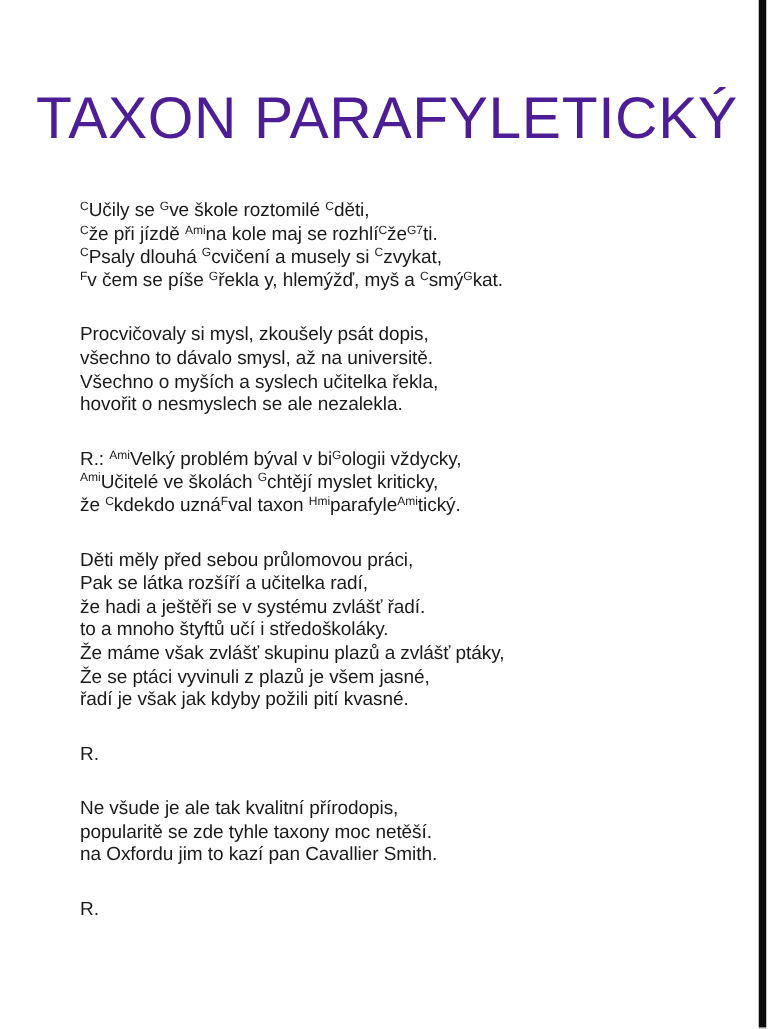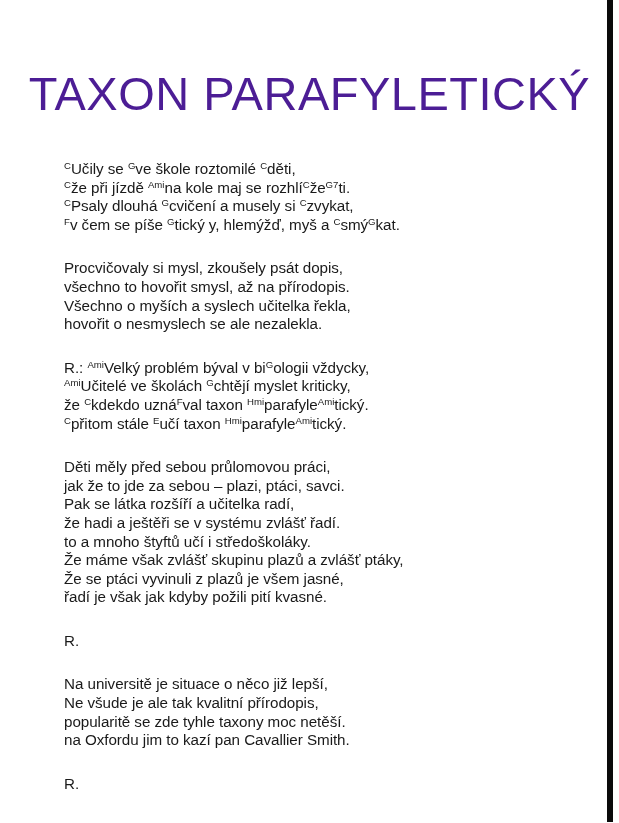--- a/index.html
+++ b/index.html
@@ -87,49 +87,46 @@
 
 <div class="page">
 
   <h1 class="doc-title">TAXON PARAFYLETICKÝ</h1>
 
   <div class="lyrics">
       <div class="stanza">
         <div class="line"><span class="chord">C</span><span>Učily se </span><span class="chord">G</span><span>ve škole roztomilé </span><span class="chord">C</span><span>děti,</span></div>
         <div class="line"><span class="chord">C</span><span>že při jízdě </span><span class="chord">Ami</span><span>na kole maj se rozhlí</span><span class="chord">C</span><span>že</span><span class="chord">G7</span><span>ti.</span></div>
         <div class="line"><span class="chord">C</span><span>Psaly dlouhá </span><span class="chord">G</span><span>cvičení a musely si </span><span class="chord">C</span><span>zvykat,</span></div>
-        <div class="line"><span class="chord">F</span><span>v čem se píše </span><span class="chord">G</span><span>tický y, hlemýžď, myš a </span><span class="chord">C</span><span>smý</span><span class="chord">G</span><span>kat.</span></div>
+        <div class="line"><span class="chord">F</span><span>v čem se píše </span><span class="chord">G</span><span>řekla y, hlemýžď, myš a </span><span class="chord">C</span><span>smý</span><span class="chord">G</span><span>kat.</span></div>
       </div>
       <div class="stanza">
         <div class="line"><span>Procvičovaly si mysl, zkoušely psát dopis,</span></div>
-        <div class="line"><span>všechno to hovořit smysl, až na přírodopis.</span></div>
+        <div class="line"><span>všechno to dávalo smysl, až na universitě.</span></div>
         <div class="line"><span>Všechno o myších a syslech učitelka řekla,</span></div>
         <div class="line"><span>hovořit o nesmyslech se ale nezalekla.</span></div>
       </div>
       <div class="stanza">
         <div class="line"><span>R.: </span><span class="chord">Ami</span><span>Velký problém býval v bi</span><span class="chord">G</span><span>ologii vždycky,</span></div>
         <div class="line"><span class="chord">Ami</span><span>Učitelé ve školách </span><span class="chord">G</span><span>chtějí myslet kriticky,</span></div>
         <div class="line"><span>že </span><span class="chord">C</span><span>kdekdo uzná</span><span class="chord">F</span><span>val taxon </span><span class="chord">Hmi</span><span>parafyle</span><span class="chord">Ami</span><span>tický.</span></div>
-        <div class="line"><span class="chord">C</span><span>přitom stále </span><span class="chord">E</span><span>učí taxon </span><span class="chord">Hmi</span><span>parafyle</span><span class="chord">Ami</span><span>tický.</span></div>
       </div>
       <div class="stanza">
         <div class="line"><span>Děti měly před sebou průlomovou práci,</span></div>
-        <div class="line"><span>jak že to jde za sebou – plazi, ptáci, savci.</span></div>
         <div class="line"><span>Pak se látka rozšíří a učitelka radí,</span></div>
         <div class="line"><span>že hadi a ještěři se v systému zvlášť řadí.</span></div>
         <div class="line"><span>to a mnoho štyftů učí i středoškoláky.</span></div>
         <div class="line"><span>Že máme však zvlášť skupinu plazů a zvlášť ptáky,</span></div>
         <div class="line"><span>Že se ptáci vyvinuli z plazů je všem jasné,</span></div>
         <div class="line"><span>řadí je však jak kdyby požili pití kvasné.</span></div>
       </div>
       <div class="stanza">
         <div class="line"><span>R.</span></div>
       </div>
       <div class="stanza">
-        <div class="line"><span>Na universitě je situace o něco již lepší,</span></div>
         <div class="line"><span>Ne všude je ale tak kvalitní přírodopis,</span></div>
         <div class="line"><span>popularitě se zde tyhle taxony moc netěší.</span></div>
         <div class="line"><span>na Oxfordu jim to kazí pan Cavallier Smith.</span></div>
       </div>
       <div class="stanza">
         <div class="line"><span>R.</span></div>
       </div>
     </div>
 
   <div class="page-edge-right"></div>

